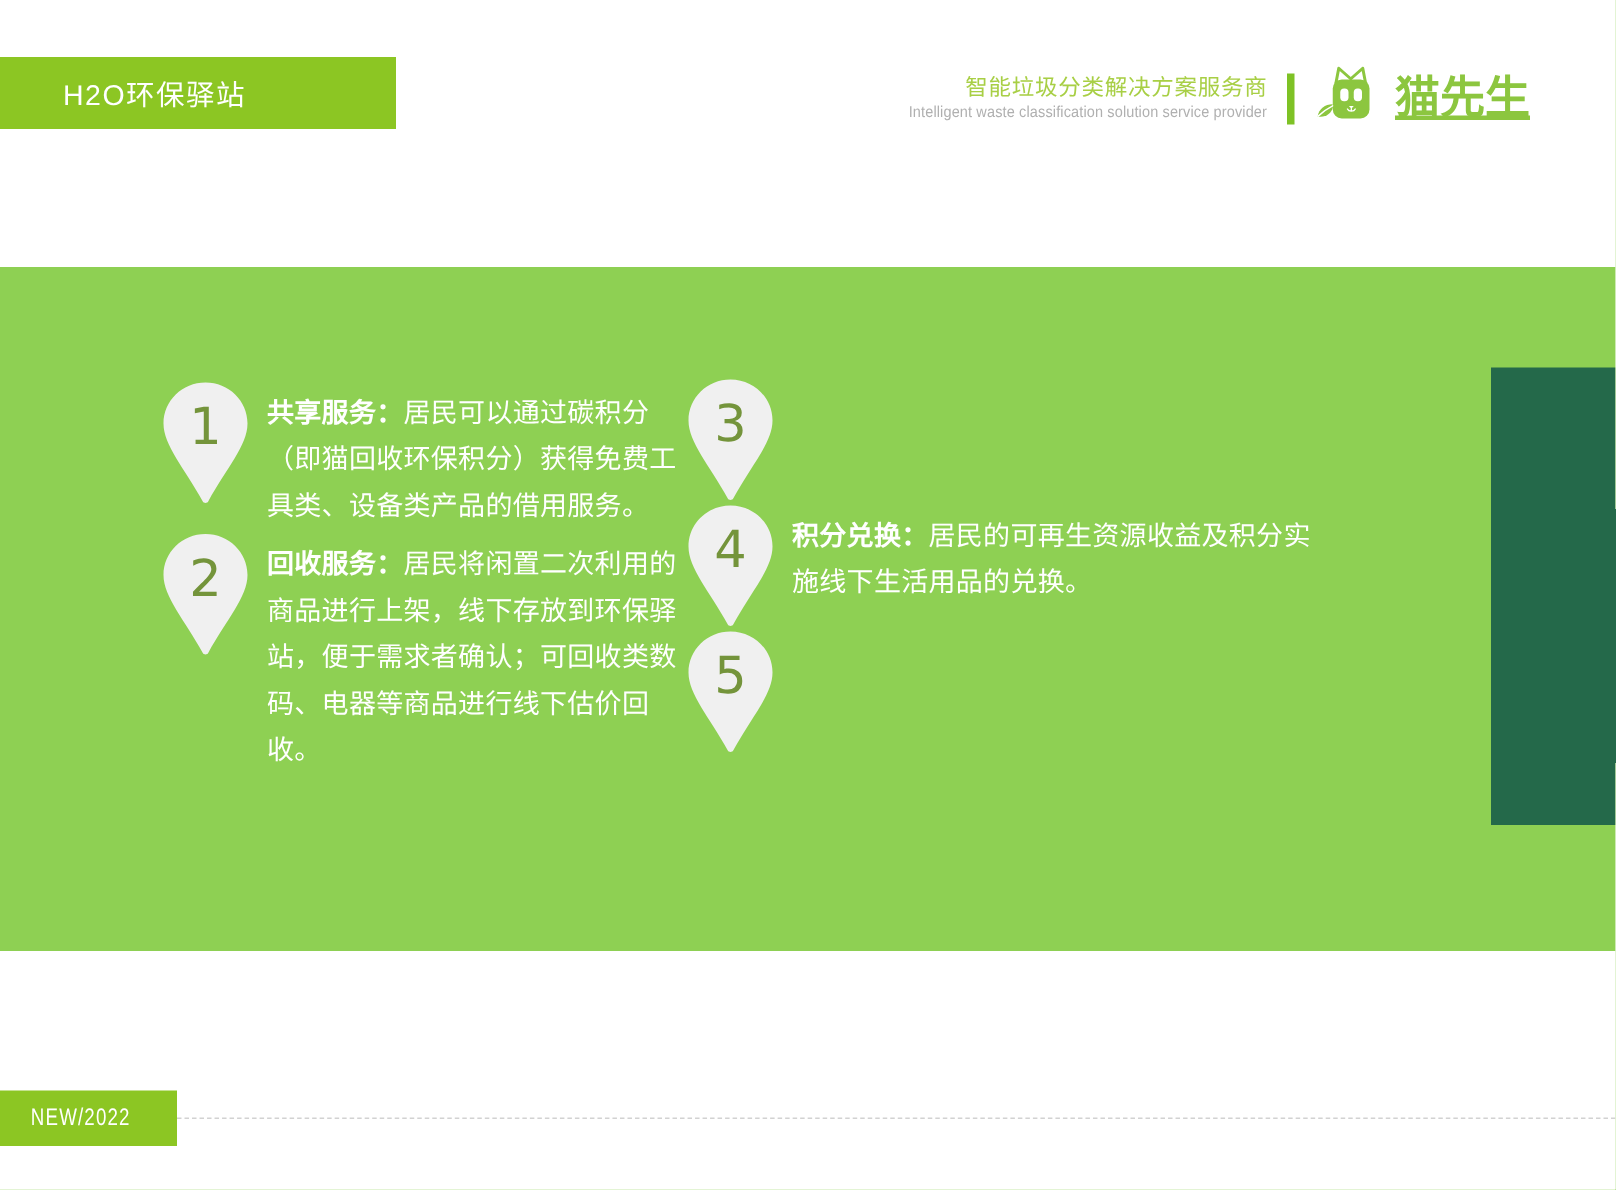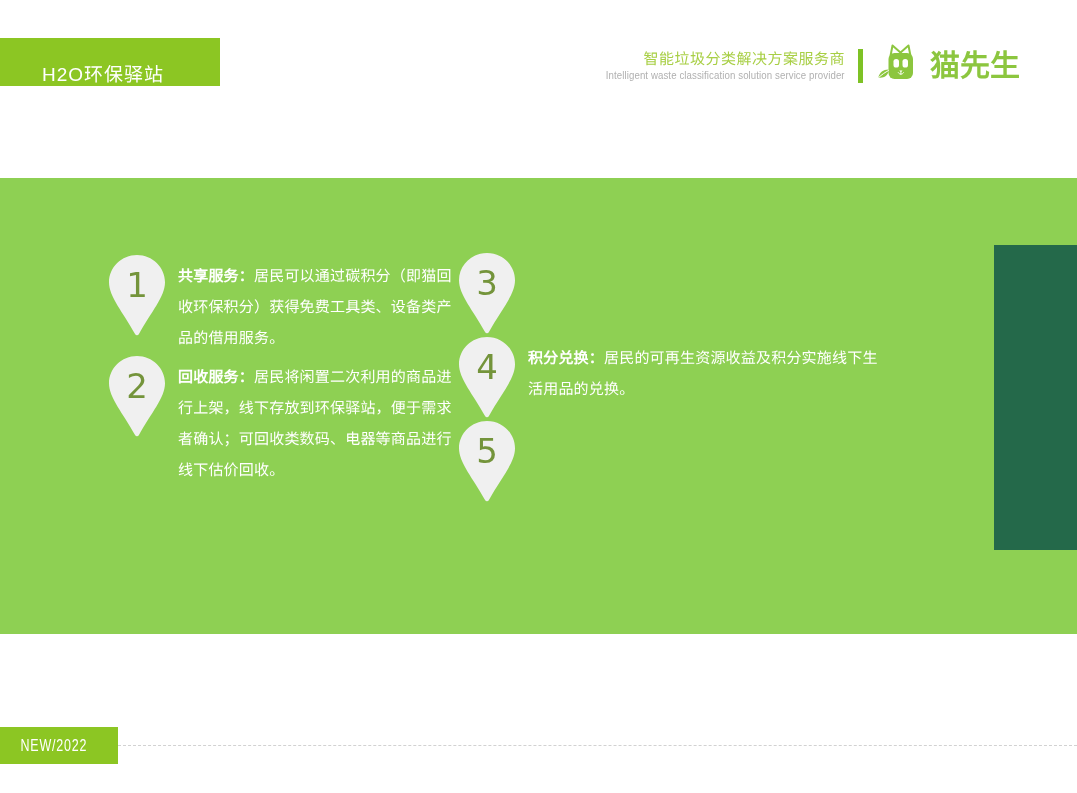--- a/index.html
+++ b/index.html
@@ -15,25 +15,25 @@
     overflow: hidden;
     font-family: "Liberation Sans", "DejaVu Sans", sans-serif;
     -webkit-font-smoothing: antialiased;
   }
 
   
   .slide-title-box {
     position: absolute;
     left: 0;
     top: 38px;
-    width: 220px;
+    width: 264px;
     height: 48px;
     background: #8cc623;
     display: flex;
-    align-items: flex-end;
+    align-items: center;
   }
   .slide-title-text {
     color: #ffffff;
     font-size: 19px;
     letter-spacing: 1px;
     padding-left: 42px;
     font-weight: 400;
     white-space: nowrap;
   }
 
@@ -85,20 +85,21 @@
     margin-right: 7px;
     display: block;
   }
   .brand-name {
     color: #8cc63f;
     font-size: 30px;
     font-weight: 700;
     letter-spacing: 0px;
     line-height: 32px;
     white-space: nowrap;
+    text-decoration: underline;
   }
 
   
   .green-panel {
     position: absolute;
     left: 0;
     top: 178px;
     width: 1077px;
     height: 456px;
     background: #8ed053;
@@ -145,21 +146,21 @@
     justify-content: center;
     color: #74943b;
     font-size: 34px;
     font-weight: 400;
     line-height: 1;
     font-family: "DejaVu Sans", "Liberation Sans", sans-serif;
   }
 
   .item-text {
     color: #ffffff;
-    font-size: 15px;
+    font-size: 18px;
     line-height: 31px;
     padding-top: 8px;
     padding-left: 10px;
     letter-spacing: 0.2px;
   }
   .item-text .lead {
     font-weight: 700;
   }
 
   

